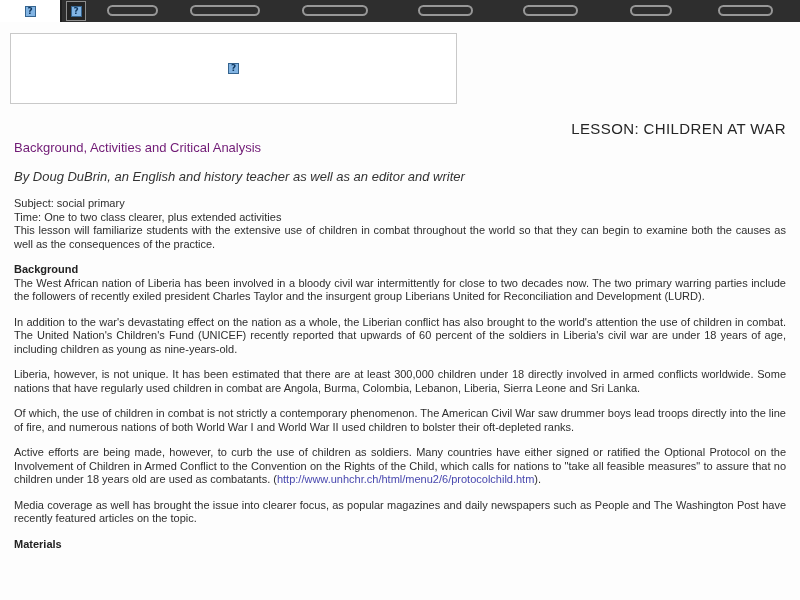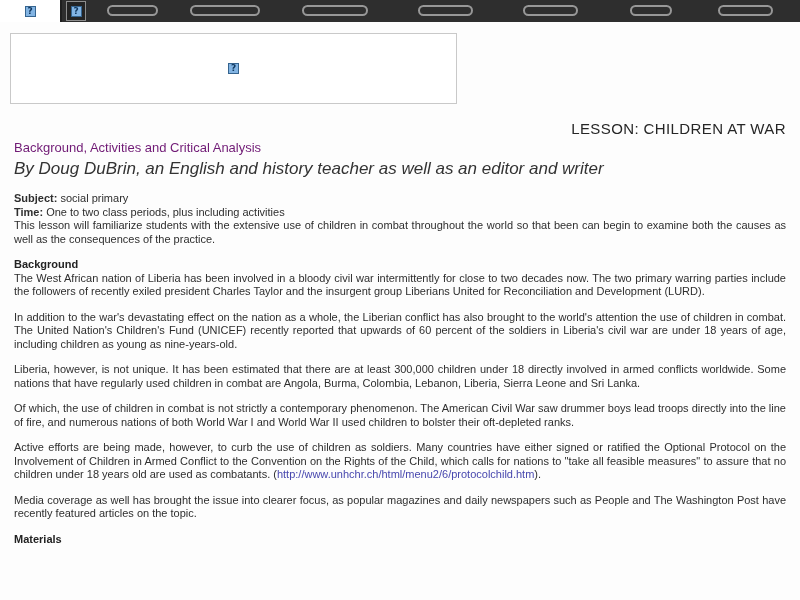--- a/index.html
+++ b/index.html
@@ -38,23 +38,23 @@
   .banner {
     margin-left:-4px; width:447px; height:71px;
     border:1px solid #c9c9c9; background:#ffffff;
     display:flex; align-items:center; justify-content:center;
   }
   .title {
     margin-top:16px; font-size:15px; font-weight:400;
     letter-spacing:0.4px; color:#262626;text-align:right;
   }
   .subtitle { margin-top:3px; font-size:13px; font-weight:400; color:#701a75; }
-  .byline { margin-top:4px; font-size:17px; font-style:italic; color:#333; }
+  .byline { margin-top:14px; font-size:13px; font-style:italic; color:#333; }
   .meta { margin-top:13px; font-size:11px; line-height:13.5px; }
-  .meta b { font-weight:bold; }
+  .meta b { font-weight:normal; }
   h3.sec { margin:12px 0 0 0; font-size:11px; line-height:13.5px; font-weight:bold; color:#222; }
   p.para {
     margin:12px 0 0 0; font-size:11px; line-height:13.5px;
     text-align:justify; color:#2e2e2e;
   }
   p.para.tight { margin-top:0; }
   a.doclink { color:#4747ae; cursor:pointer; }
 </style>
 </head>
 <body>
@@ -81,24 +81,24 @@
     <span class="broken-icon">?</span>
   </div>
 
   <div class="title">LESSON: CHILDREN AT WAR</div>
   <div class="subtitle">Background, Activities and Critical Analysis</div>
 
   <div class="byline">By Doug DuBrin, an English and history teacher as well as an editor and writer</div>
 
   <div class="meta">
     <div><b>Subject:</b><span> social primary</span></div>
-    <div><b>Time:</b><span> One to two class periods, plus including activities</span></div>
+    <div><b>Time:</b><span> One to two class clearer, plus extended activities</span></div>
   </div>
 
-  <p class="para tight">This lesson will familiarize students with the extensive use of children in combat throughout the world so that been can begin to examine both the causes as well as the consequences of the practice.</p>
+  <p class="para tight">This lesson will familiarize students with the extensive use of children in combat throughout the world so that they can begin to examine both the causes as well as the consequences of the practice.</p>
 
   <h3 class="sec">Background</h3>
   <p class="para tight">The West African nation of Liberia has been involved in a bloody civil war intermittently for close to two decades now. The two primary warring parties include the followers of recently exiled president Charles Taylor and the insurgent group Liberians United for Reconciliation and Development (LURD).</p>
   <p class="para">In addition to the war's devastating effect on the nation as a whole, the Liberian conflict has also brought to the world's attention the use of children in combat. The United Nation's Children's Fund (UNICEF) recently reported that upwards of 60 percent of the soldiers in Liberia's civil war are under 18 years of age, including children as young as nine-years-old.</p>
   <p class="para">Liberia, however, is not unique. It has been estimated that there are at least 300,000 children under 18 directly involved in armed conflicts worldwide. Some nations that have regularly used children in combat are Angola, Burma, Colombia, Lebanon, Liberia, Sierra Leone and Sri Lanka.</p>
   <p class="para">Of which, the use of children in combat is not strictly a contemporary phenomenon. The American Civil War saw drummer boys lead troops directly into the line of fire, and numerous nations of both World War I and World War II used children to bolster their oft-depleted ranks.</p>
 
   <p class="para"><span>Active efforts are being made, however, to curb the use of children as soldiers. Many countries have either signed or ratified the Optional Protocol on the Involvement of Children in Armed Conflict to the Convention on the Rights of the Child, which calls for nations to "take all feasible measures" to assure that no children under 18 years old are used as combatants. (</span><a class="doclink">http://www.unhchr.ch/html/menu2/6/protocolchild.htm</a><span>).</span></p>
 
   <p class="para">Media coverage as well has brought the issue into clearer focus, as popular magazines and daily newspapers such as People and The Washington Post have recently featured articles on the topic.</p>

